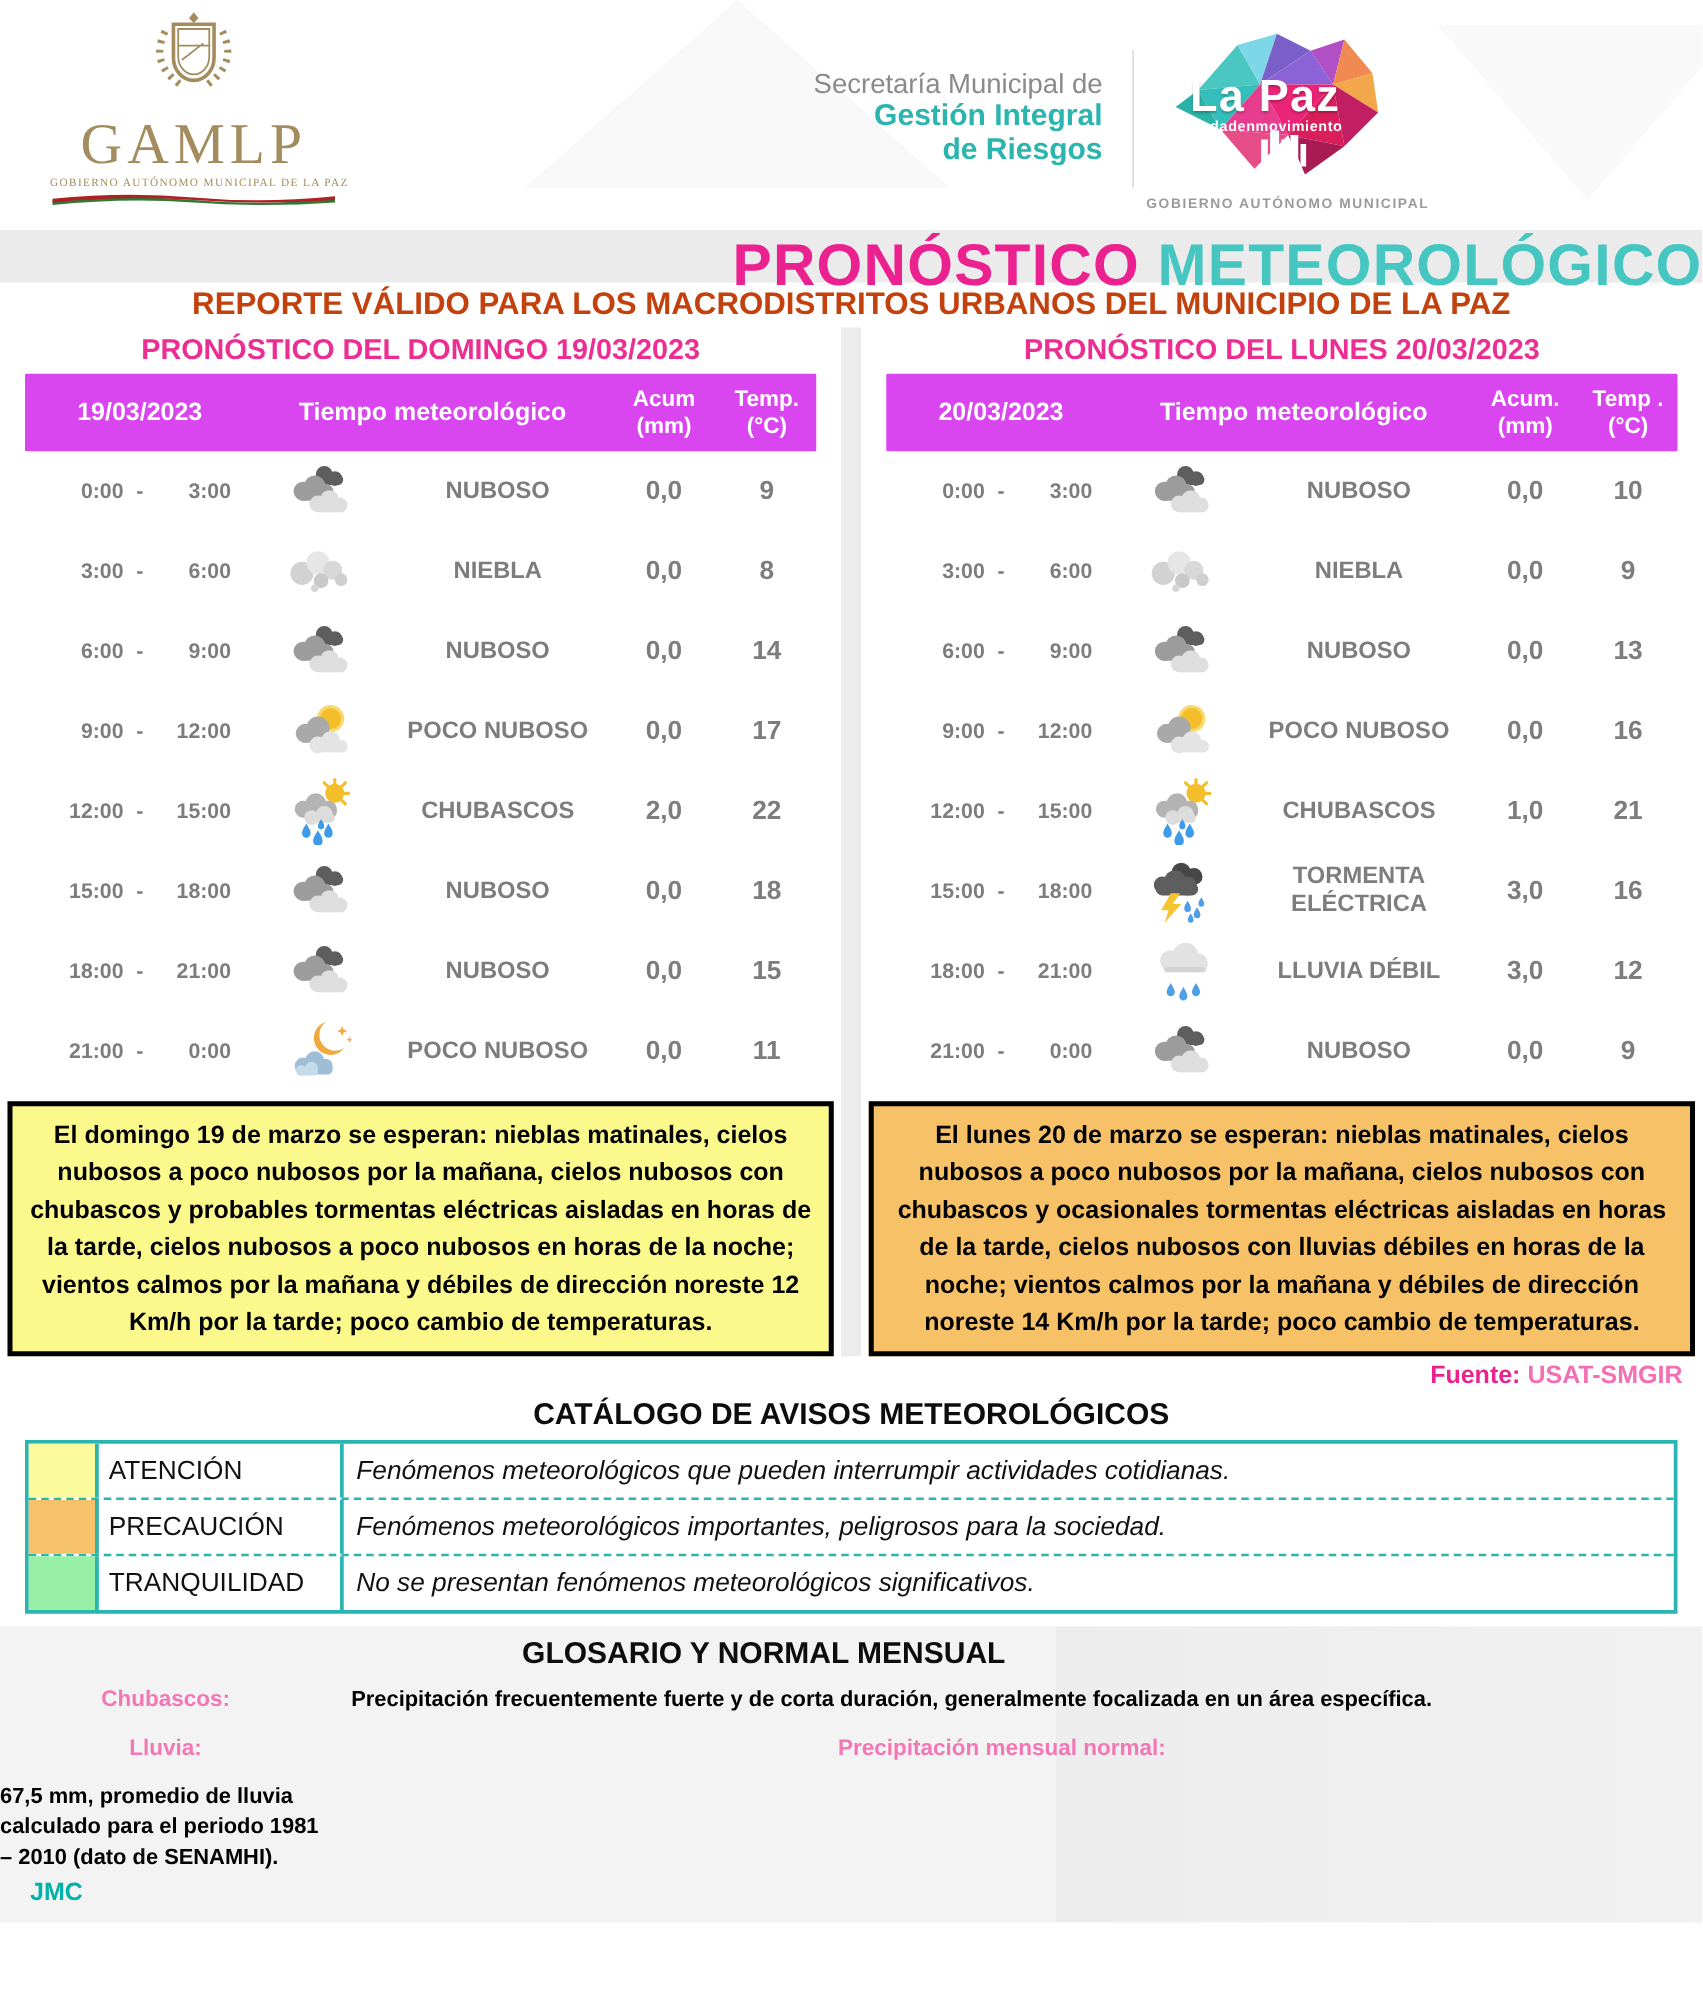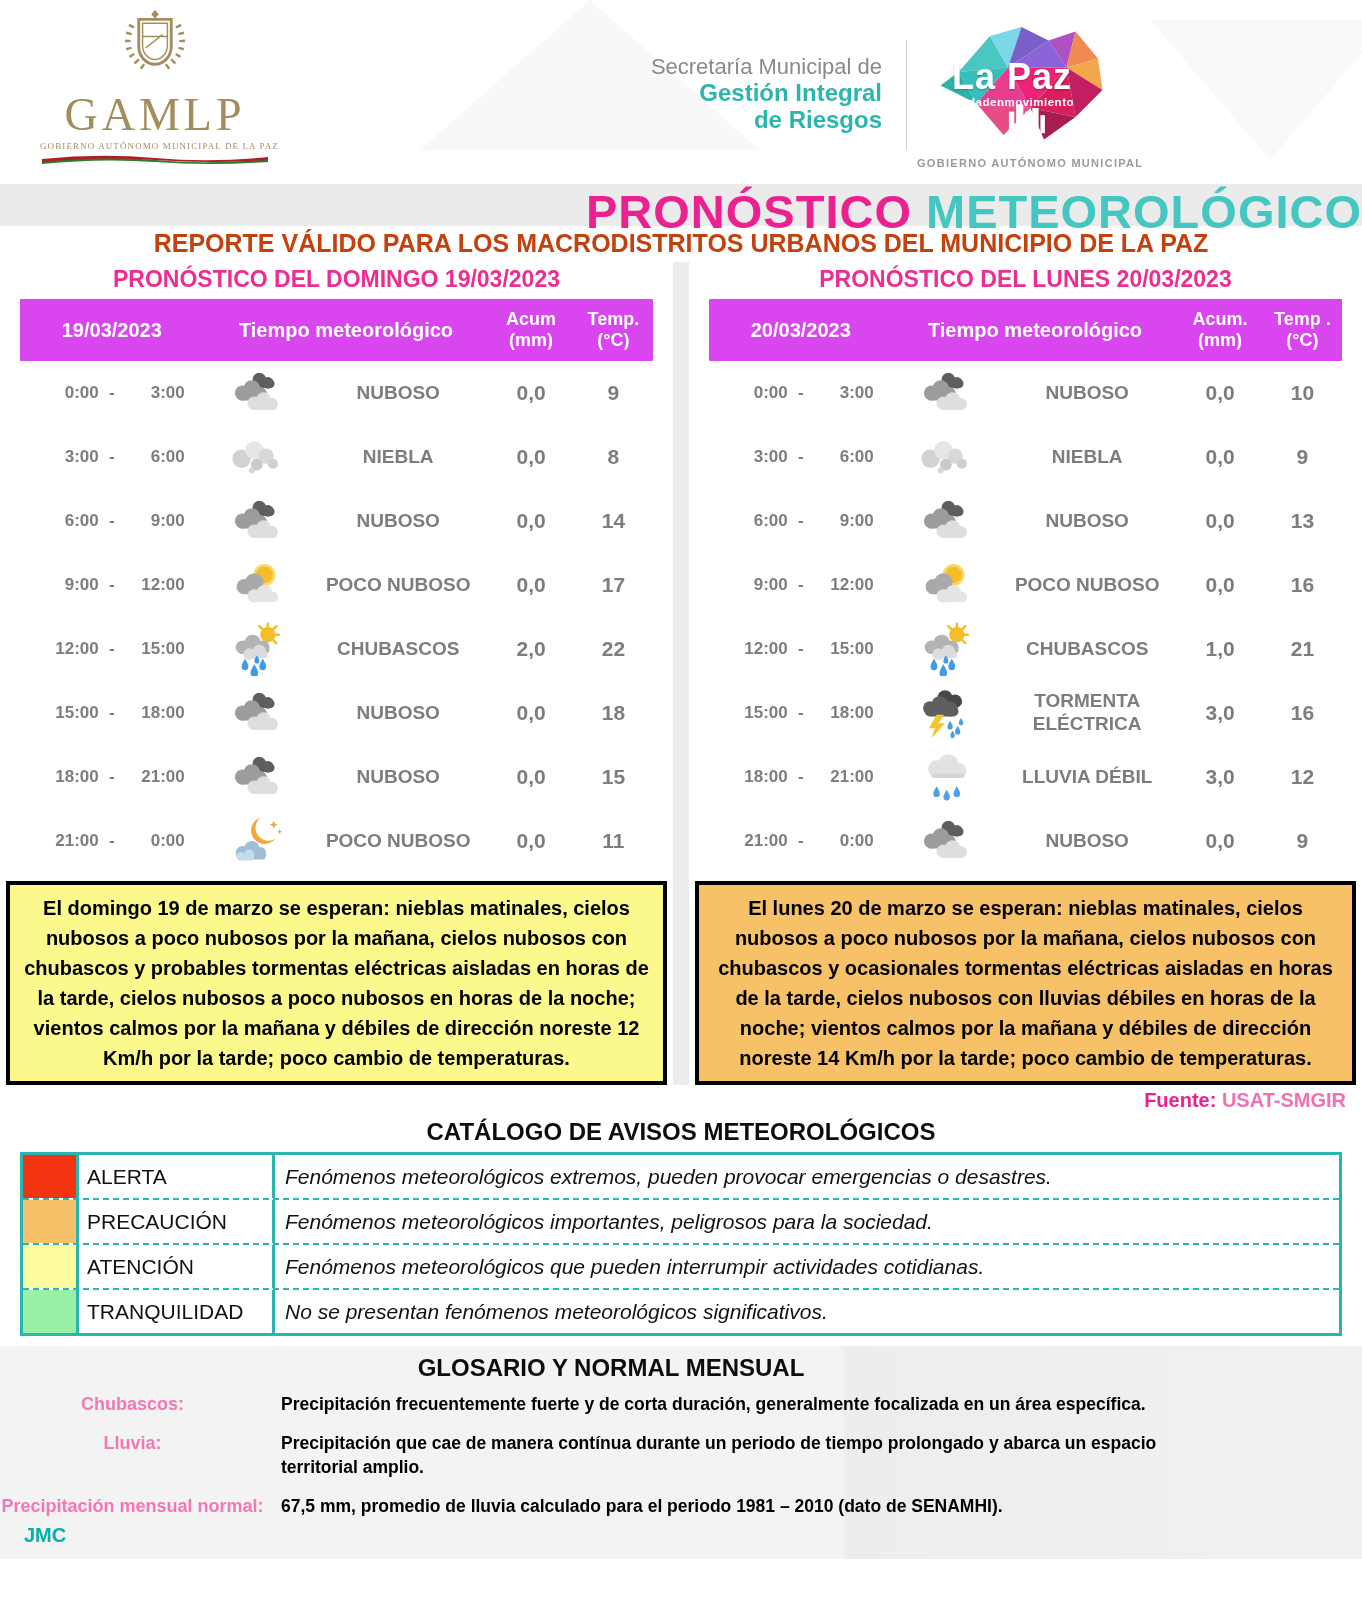--- a/index.html
+++ b/index.html
@@ -533,48 +533,42 @@
   </div>
 
   <div class="fuente">
     <span class="f-label">Fuente:</span>
     <span class="f-value">USAT-SMGIR</span>
   </div>
 
   <h2 class="cat-title">CATÁLOGO DE AVISOS METEOROLÓGICOS</h2>
   <div class="catalog">
     <div class="cat-row">
-      <div class="cat-swatch" style="background: rgb(242, 52, 16);"></div>
-      <div class="cat-label">ALERTA</div>
-      <div class="cat-desc">Fenómenos meteorológicos extremos, pueden provocar emergencias o desastres.</div>
+      <div class="cat-swatch" style="background: rgb(251, 251, 158);"></div>
+      <div class="cat-label">ATENCIÓN</div>
+      <div class="cat-desc">Fenómenos meteorológicos que pueden interrumpir actividades cotidianas.</div>
     </div>
     <div class="cat-row">
       <div class="cat-swatch" style="background: rgb(245, 193, 105);"></div>
       <div class="cat-label">PRECAUCIÓN</div>
       <div class="cat-desc">Fenómenos meteorológicos importantes, peligrosos para la sociedad.</div>
-    </div>
-    <div class="cat-row">
-      <div class="cat-swatch" style="background: rgb(251, 251, 158);"></div>
-      <div class="cat-label">ATENCIÓN</div>
-      <div class="cat-desc">Fenómenos meteorológicos que pueden interrumpir actividades cotidianas.</div>
     </div>
     <div class="cat-row">
       <div class="cat-swatch" style="background: rgb(152, 239, 166);"></div>
       <div class="cat-label">TRANQUILIDAD</div>
       <div class="cat-desc">No se presentan fenómenos meteorológicos significativos.</div>
     </div>
   </div>
 
   <div class="glossary">
 
     <h2 class="glo-title">GLOSARIO Y NORMAL MENSUAL</h2>
     <div class="glo-grid">
       <div class="glo-term">Chubascos:</div>
       <div class="glo-def">Precipitación frecuentemente fuerte y de corta duración, generalmente focalizada en un área específica.</div>
       <div class="glo-term">Lluvia:</div>
-      <div class="glo-def">Precipitación que cae de manera contínua durante un periodo de tiempo prolongado y abarca un espacio territorial amplio.</div>
       <div class="glo-term">Precipitación mensual normal:</div>
       <div class="glo-def">67,5 mm, promedio de lluvia calculado para el periodo 1981 – 2010 (dato de SENAMHI).</div>
     </div>
     <div class="jmc">JMC</div>
   </div>
 
 </div>
 
 </body></html>

